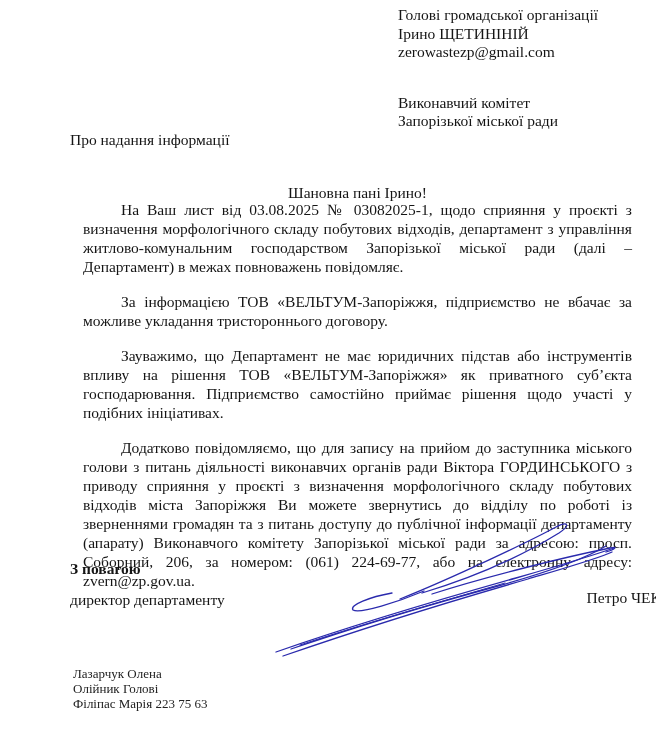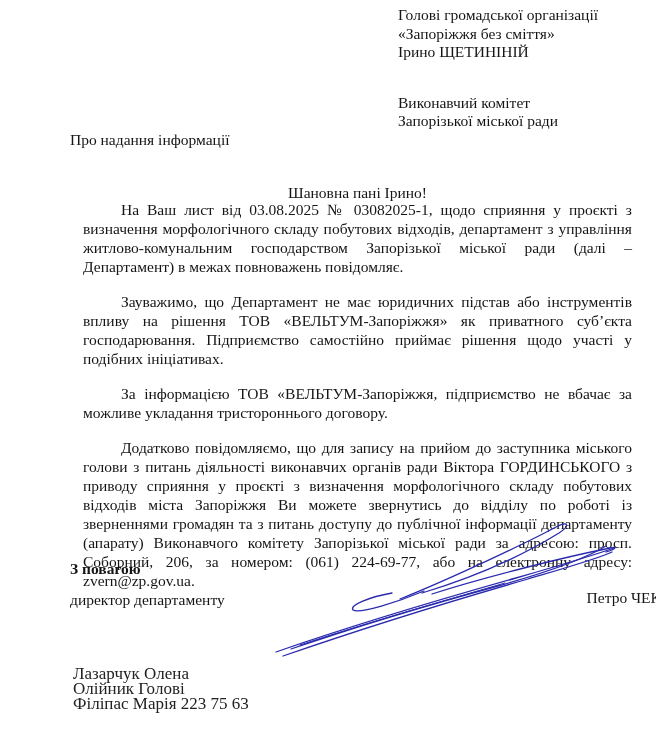--- a/index.html
+++ b/index.html
@@ -70,48 +70,48 @@
   .signature-svg {
     position: absolute;
     left: 258px;
     top: 508px;
     pointer-events: none;
   }
   .footer {
     position: absolute;
     left: 73px;
     top: 666px;
-    font-size: 17px;
+    font-size: 13px;
     line-height: 15px;
     color: #222;
   }
 </style>
 </head>
 <body>
 
 <div class="page">
 
   <div class="recipient">
     <div>Голові громадської організації</div>
-    <div>«Запоріжжя без сміття»</div>
     <div>Ірино ЩЕТИНІНІЙ</div>
+    <div>zerowastezp@gmail.com</div>
     <div class="committee">
       <div>Виконавчий комітет</div>
       <div>Запорізької міської ради</div>
     </div>
   </div>
 
   <div class="subject">Про надання інформації</div>
 
   <div class="salutation">Шановна пані Ірино!</div>
 
   <div class="letter-body">
     <p>На Ваш лист від 03.08.2025 № 03082025-1, щодо сприяння у проєкті з визначення морфологічного складу побутових відходів, департамент з управління житлово-комунальним господарством Запорізької міської ради (далі – Департамент) в межах повноважень повідомляє.</p>
+    <p>За інформацією ТОВ «ВЕЛЬТУМ-Запоріжжя, підприємство не вбачає за можливе укладання тристороннього договору.</p>
     <p>Зауважимо, що Департамент не має юридичних підстав або інструментів впливу на рішення ТОВ «ВЕЛЬТУМ-Запоріжжя» як приватного суб’єкта господарювання. Підприємство самостійно приймає рішення щодо участі у подібних ініціативах.</p>
-    <p>За інформацією ТОВ «ВЕЛЬТУМ-Запоріжжя, підприємство не вбачає за можливе укладання тристороннього договору.</p>
     <p>Додатково повідомляємо, що для запису на прийом до заступника міського голови з питань діяльності виконавчих органів ради Віктора ГОРДИНСЬКОГО з приводу сприяння у проєкті з визначення морфологічного складу побутових відходів міста Запоріжжя Ви можете звернутись до відділу по роботі із зверненнями громадян та з питань доступу до публічної інформації департаменту (апарату) Виконавчого комітету Запорізької міської ради за адресою: просп. Соборний, 206, за номером: (061) 224-69-77, або на електронну адресу: zvern@zp.gov.ua.</p>
   </div>
 
   <div class="regards">З повагою</div>
   <div class="position-title">директор департаменту</div>
   <div class="signer">Петро ЧЕКЕР</div>
 
   <svg class="signature-svg" width="392" height="156" viewBox="258 508 392 156" fill="none" stroke="#2a2aad" stroke-width="1.3" stroke-linecap="round">
     <path d="M276,652 C348,627 438,600 516,578 C568,563 600,553 614,548"></path>
     <path d="M283,656 C358,630 448,602 528,579 C572,566 600,558 612,552"></path>

